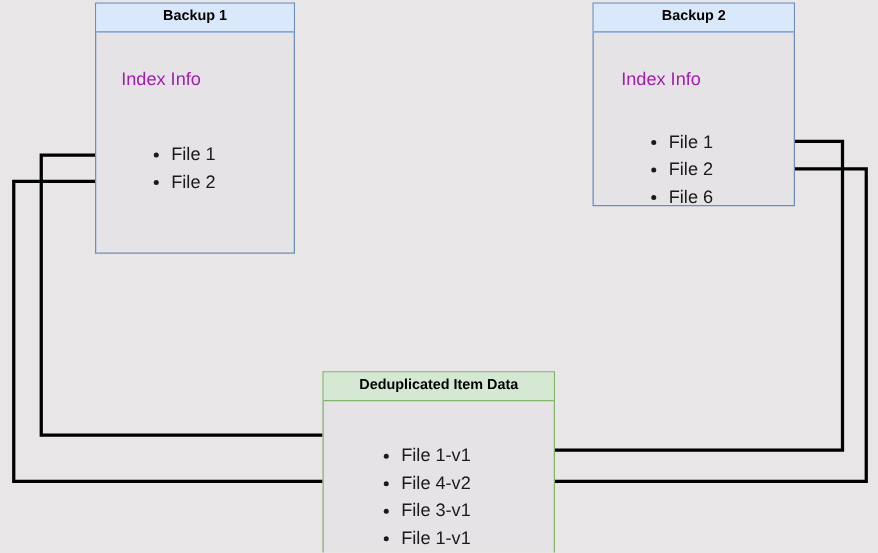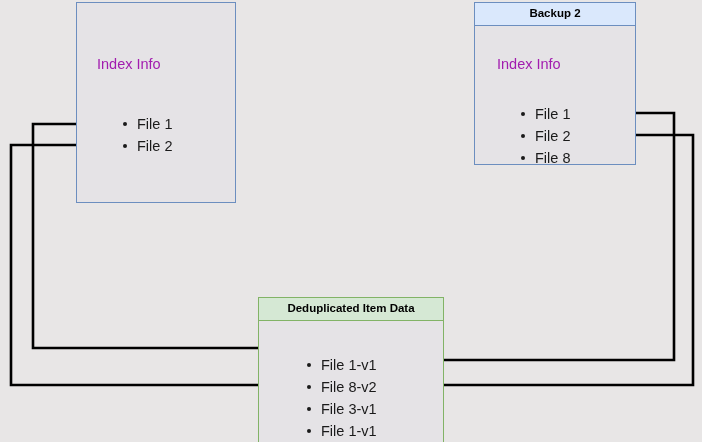--- a/index.html
+++ b/index.html
@@ -106,40 +106,41 @@
     <path d="M122,124 L33,124 L33,348 L300,348" fill="none" stroke="#000000" stroke-width="2.6" marker-end="url(#arrowR)"></path>
 
     <path d="M122,145 L11,145 L11,385 L300,385" fill="none" stroke="#000000" stroke-width="2.6" marker-end="url(#arrowR)"></path>
 
     <path d="M601,113 L674,113 L674,360 L392,360" fill="none" stroke="#000000" stroke-width="2.6" marker-end="url(#arrowR)"></path>
 
     <path d="M601,135 L693,135 L693,385 L392,385" fill="none" stroke="#000000" stroke-width="2.6" marker-end="url(#arrowR)"></path>
   </svg>
 
   <div class="node-box blue" style="left:76px; top:2px; width:160px; height:201px;">
+    <div class="node-title blue">Backup 1</div>
     <div class="section-label" style="left:20px; top:53px;">Index Info</div>
     <ul class="file-list" style="left:44px; top:110px;">
       <li>File 1</li>
       <li>File 2</li>
     </ul>
   </div>
 
   <div class="node-box blue" style="left:474px; top:2px; width:162px; height:163px;">
     <div class="node-title blue">Backup 2</div>
     <div class="section-label" style="left:22px; top:53px;">Index Info</div>
     <ul class="file-list" style="left:44px; top:100px;">
       <li>File 1</li>
       <li>File 2</li>
-      <li>File 8</li>
+      <li>File 6</li>
     </ul>
   </div>
 
   <div class="node-box green" style="left:258px; top:281px; width:186px; height:157px;">
     <div class="node-title green">Deduplicated Item Data</div>
     <ul class="file-list" style="left:46px; top:56px;text-align:center;">
       <li>File 1-v1</li>
-      <li>File 8-v2</li>
+      <li>File 4-v2</li>
       <li>File 3-v1</li>
       <li>File 1-v1</li>
     </ul>
   </div>
 
 </div>
 
 </body></html>

